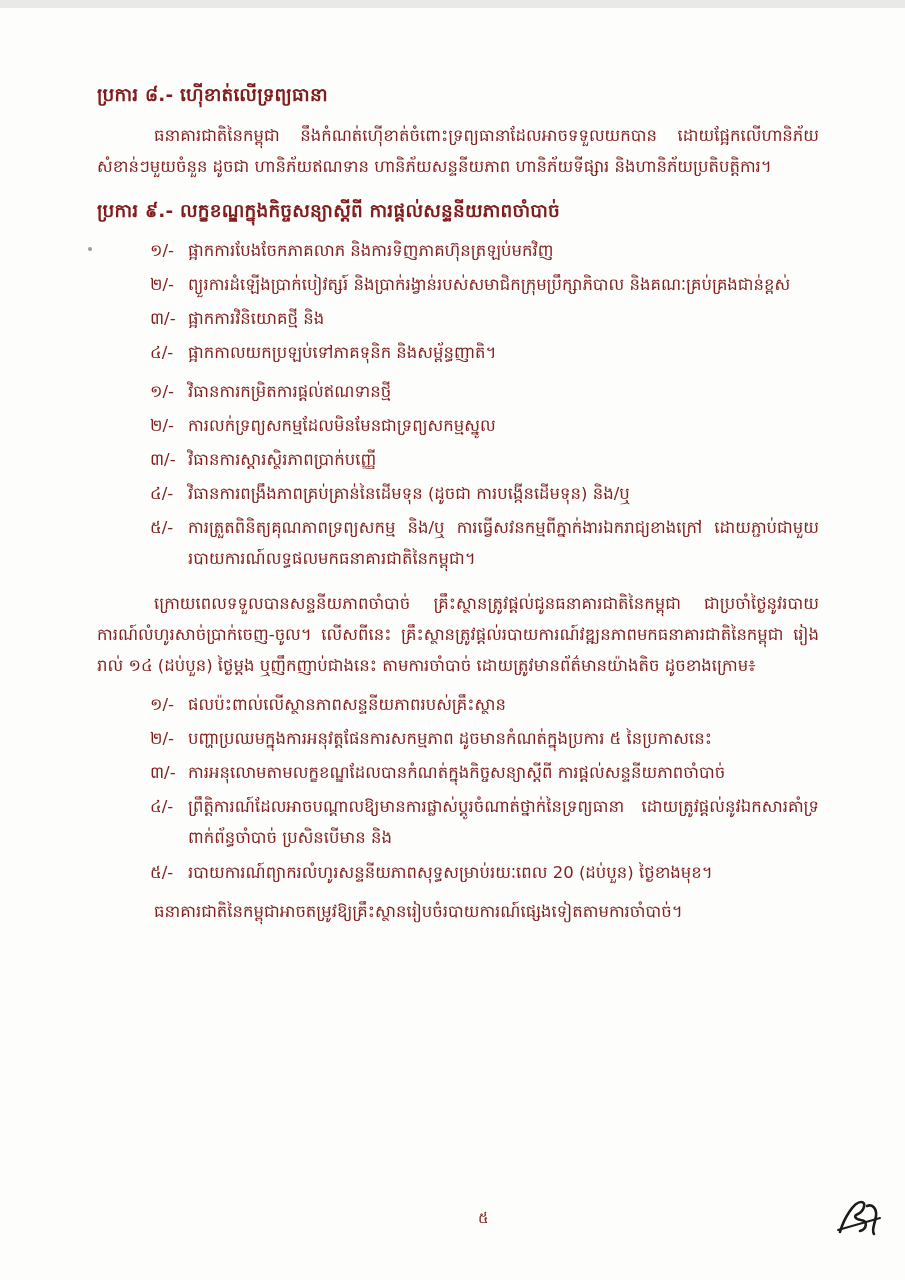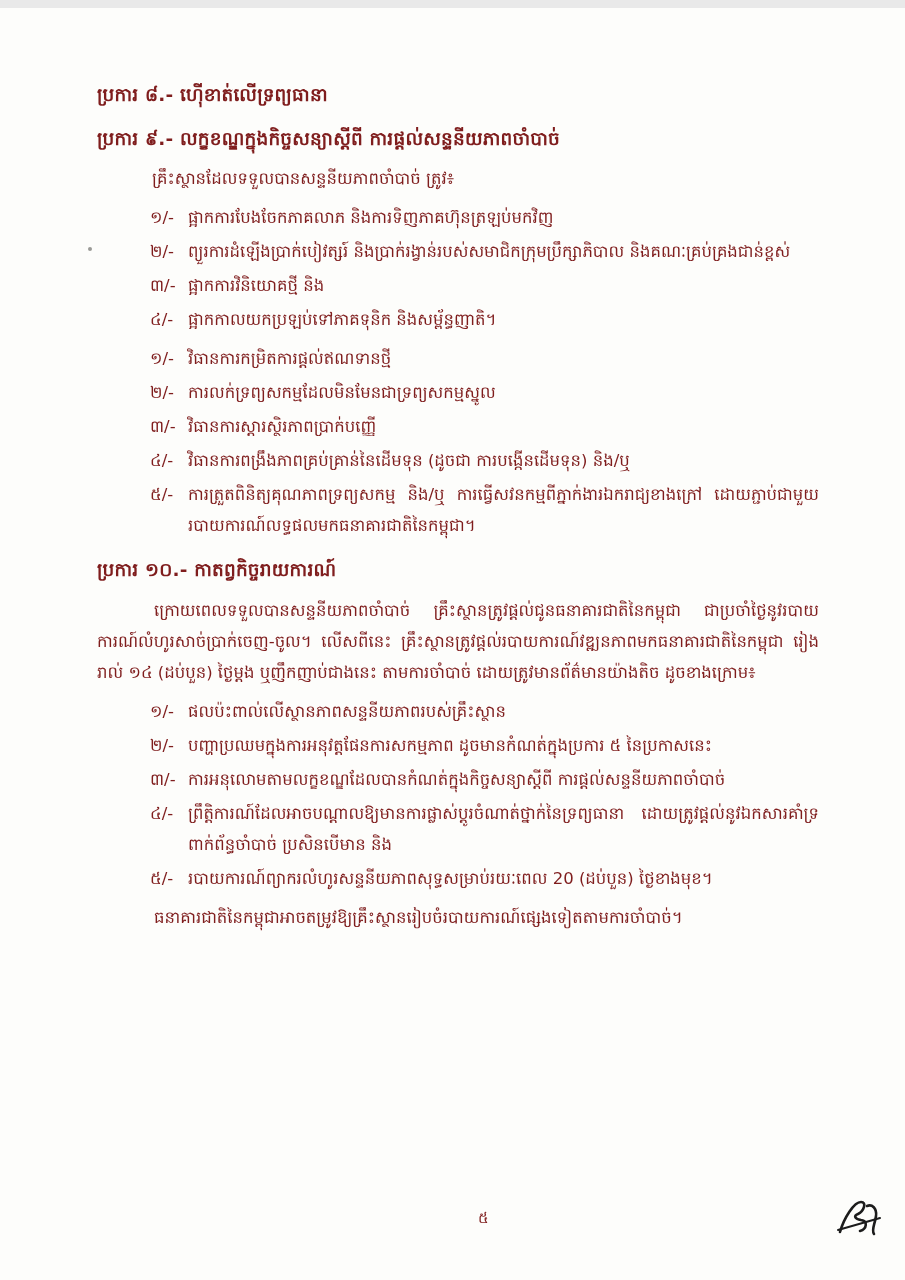--- a/index.html
+++ b/index.html
@@ -66,25 +66,25 @@
 </style>
 </head>
 <body>
 
 <div class="page">
 
   <div class="speck"></div>
 
   <section>
     <h2>ប្រការ ៨.- ហ៊ើខាត់លើទ្រព្យធានា</h2>
+    <p class="indent">ធនាគារជាតិនៃកម្ពុជា នឹងកំណត់ហ៊ើខាត់ចំពោះទ្រព្យធានាដែលអាចទទួលយកបាន ដោយផ្អែកលើហានិភ័យសំខាន់ៗមួយចំនួន ដូចជា ហានិភ័យឥណទាន ហានិភ័យសន្ទនីយភាព ហានិភ័យទីផ្សារ និងហានិភ័យប្រតិបត្តិការ។</p>
   </section>
 
   <section class="sec-gap">
     <h2>ប្រការ ៩.- លក្ខខណ្ឌក្នុងកិច្ចសន្យាស្តីពី ការផ្តល់សន្ទនីយភាពចាំបាច់</h2>
-    <p class="intro">គ្រឹះស្ថានដែលទទួលបានសន្ទនីយភាពចាំបាច់ ត្រូវ៖</p>
 
     <ol class="klist">
       <li>
         <span class="num">១/-</span>
         <span class="txt">ផ្អាកការបែងចែកភាគលាភ និងការទិញភាគហ៊ុនត្រឡប់មកវិញ</span>
       </li>
       <li>
         <span class="num">២/-</span>
         <span class="txt">ព្យួរការដំឡើងប្រាក់បៀវត្សរ៍ និងប្រាក់រង្វាន់របស់សមាជិកក្រុមប្រឹក្សាភិបាល និងគណៈគ្រប់គ្រងជាន់ខ្ពស់</span>
       </li>
@@ -117,21 +117,20 @@
         <span class="txt">វិធានការពង្រឹងភាពគ្រប់គ្រាន់នៃដើមទុន (ដូចជា ការបង្កើនដើមទុន) និង/ឬ</span>
       </li>
       <li>
         <span class="num">៥/-</span>
         <span class="txt">ការត្រួតពិនិត្យគុណភាពទ្រព្យសកម្ម និង/ឬ ការធ្វើសវនកម្មពីភ្នាក់ងារឯករាជ្យខាងក្រៅ ដោយភ្ជាប់ជាមួយរបាយការណ៍លទ្ធផលមកធនាគារជាតិនៃកម្ពុជា។</span>
       </li>
     </ol>
   </section>
 
   <section class="sec-gap">
-    <h2>ប្រការ ១០.- កាតព្វកិច្ចរាយការណ៍</h2>
     <p class="indent">ក្រោយពេលទទួលបានសន្ទនីយភាពចាំបាច់ គ្រឹះស្ថានត្រូវផ្តល់ជូនធនាគារជាតិនៃកម្ពុជា ជាប្រចាំថ្ងៃនូវរបាយការណ៍លំហូរសាច់ប្រាក់ចេញ-ចូល។ លើសពីនេះ គ្រឹះស្ថានត្រូវផ្តល់របាយការណ៍វឌ្ឍនភាពមកធនាគារជាតិនៃកម្ពុជា រៀងរាល់ ១៤ (ដប់បួន) ថ្ងៃម្តង ឬញឹកញាប់ជាងនេះ តាមការចាំបាច់ ដោយត្រូវមានព័ត៌មានយ៉ាងតិច ដូចខាងក្រោម៖</p>
 
     <ol class="klist">
       <li>
         <span class="num">១/-</span>
         <span class="txt">ផលប៉ះពាល់លើស្ថានភាពសន្ទនីយភាពរបស់គ្រឹះស្ថាន</span>
       </li>
       <li>
         <span class="num">២/-</span>
         <span class="txt">បញ្ហាប្រឈមក្នុងការអនុវត្តផែនការសកម្មភាព ដូចមានកំណត់ក្នុងប្រការ ៥ នៃប្រកាសនេះ</span>

